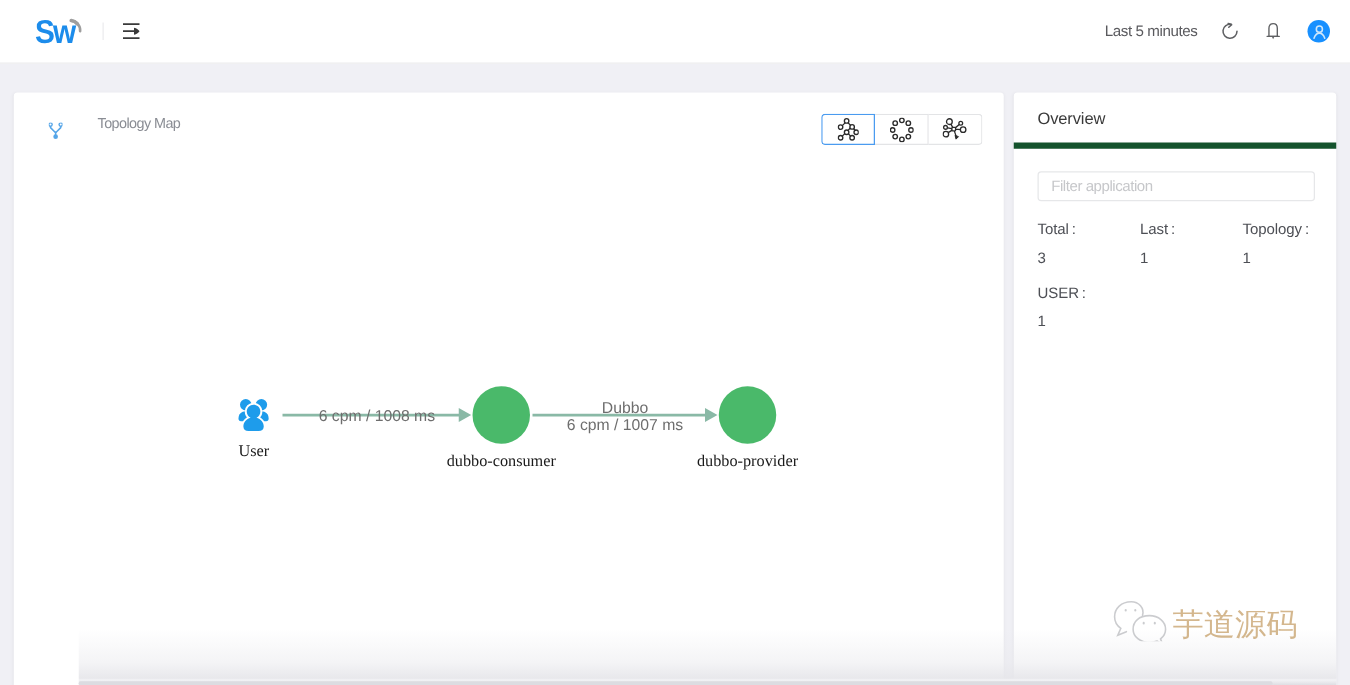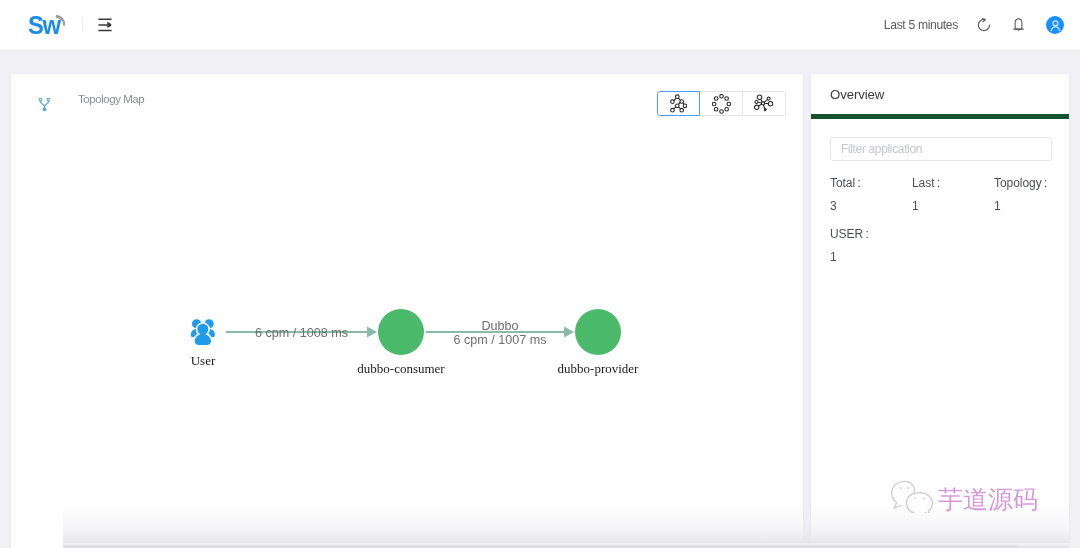--- a/index.html
+++ b/index.html
@@ -52,21 +52,21 @@
   .filter-wrap { padding:18px 18px 0 19px; }
   .filter-input { width:222px; height:24px; border:1px solid #e6e7e9; border-radius:3px; font-size:12px; padding:0 10px; color:#555; outline:none; font-family:inherit; background:#fff; }
   .filter-input::placeholder { color:#c6c7ca; letter-spacing:-0.35px; }
   .stats { padding:15px 18px 0 19px; }
   .stat-row { display:flex; }
   .stat-cell { width:82px; flex:0 0 82px; }
   .stat-label { font-size:12px; color:#4d4f55; margin-bottom:9px; letter-spacing:-0.05px; }
   .stat-value { font-size:12px; color:#4d4f55; margin-bottom:14px; }
 
   .watermark { position:absolute; z-index:5; left:890px; top:478px; display:flex; align-items:flex-start; opacity:0.45; }
-  .wm-text { font-family:"DejaVu Sans", sans-serif; font-size:25px; color:#a21caf; margin-left:4px; margin-top:9px; line-height:25px; letter-spacing:0px; }
+  .wm-text { font-family:"DejaVu Sans", sans-serif; font-size:25px; color:#a16207; margin-left:4px; margin-top:9px; line-height:25px; letter-spacing:0px; }
 
   .hscroll { position:absolute; left:63px; top:545px; width:955px; height:3px; background:#dcdce1; border-radius:2px; }
   .bottom-shade { position:absolute; left:63px; top:503px; width:1006px; height:45px; background:linear-gradient(180deg, rgba(233,233,237,0) 0%, rgba(233,233,237,0.5) 60%, rgba(230,230,234,0.92) 88%, rgba(243,243,246,1) 91%, rgba(222,222,227,1) 100%); pointer-events:none; }
 </style>
 </head>
 <body>
 
 <div class="topbar">
   <div class="logo-wrap">
     <svg width="42" height="32" viewBox="0 0 42 32">

